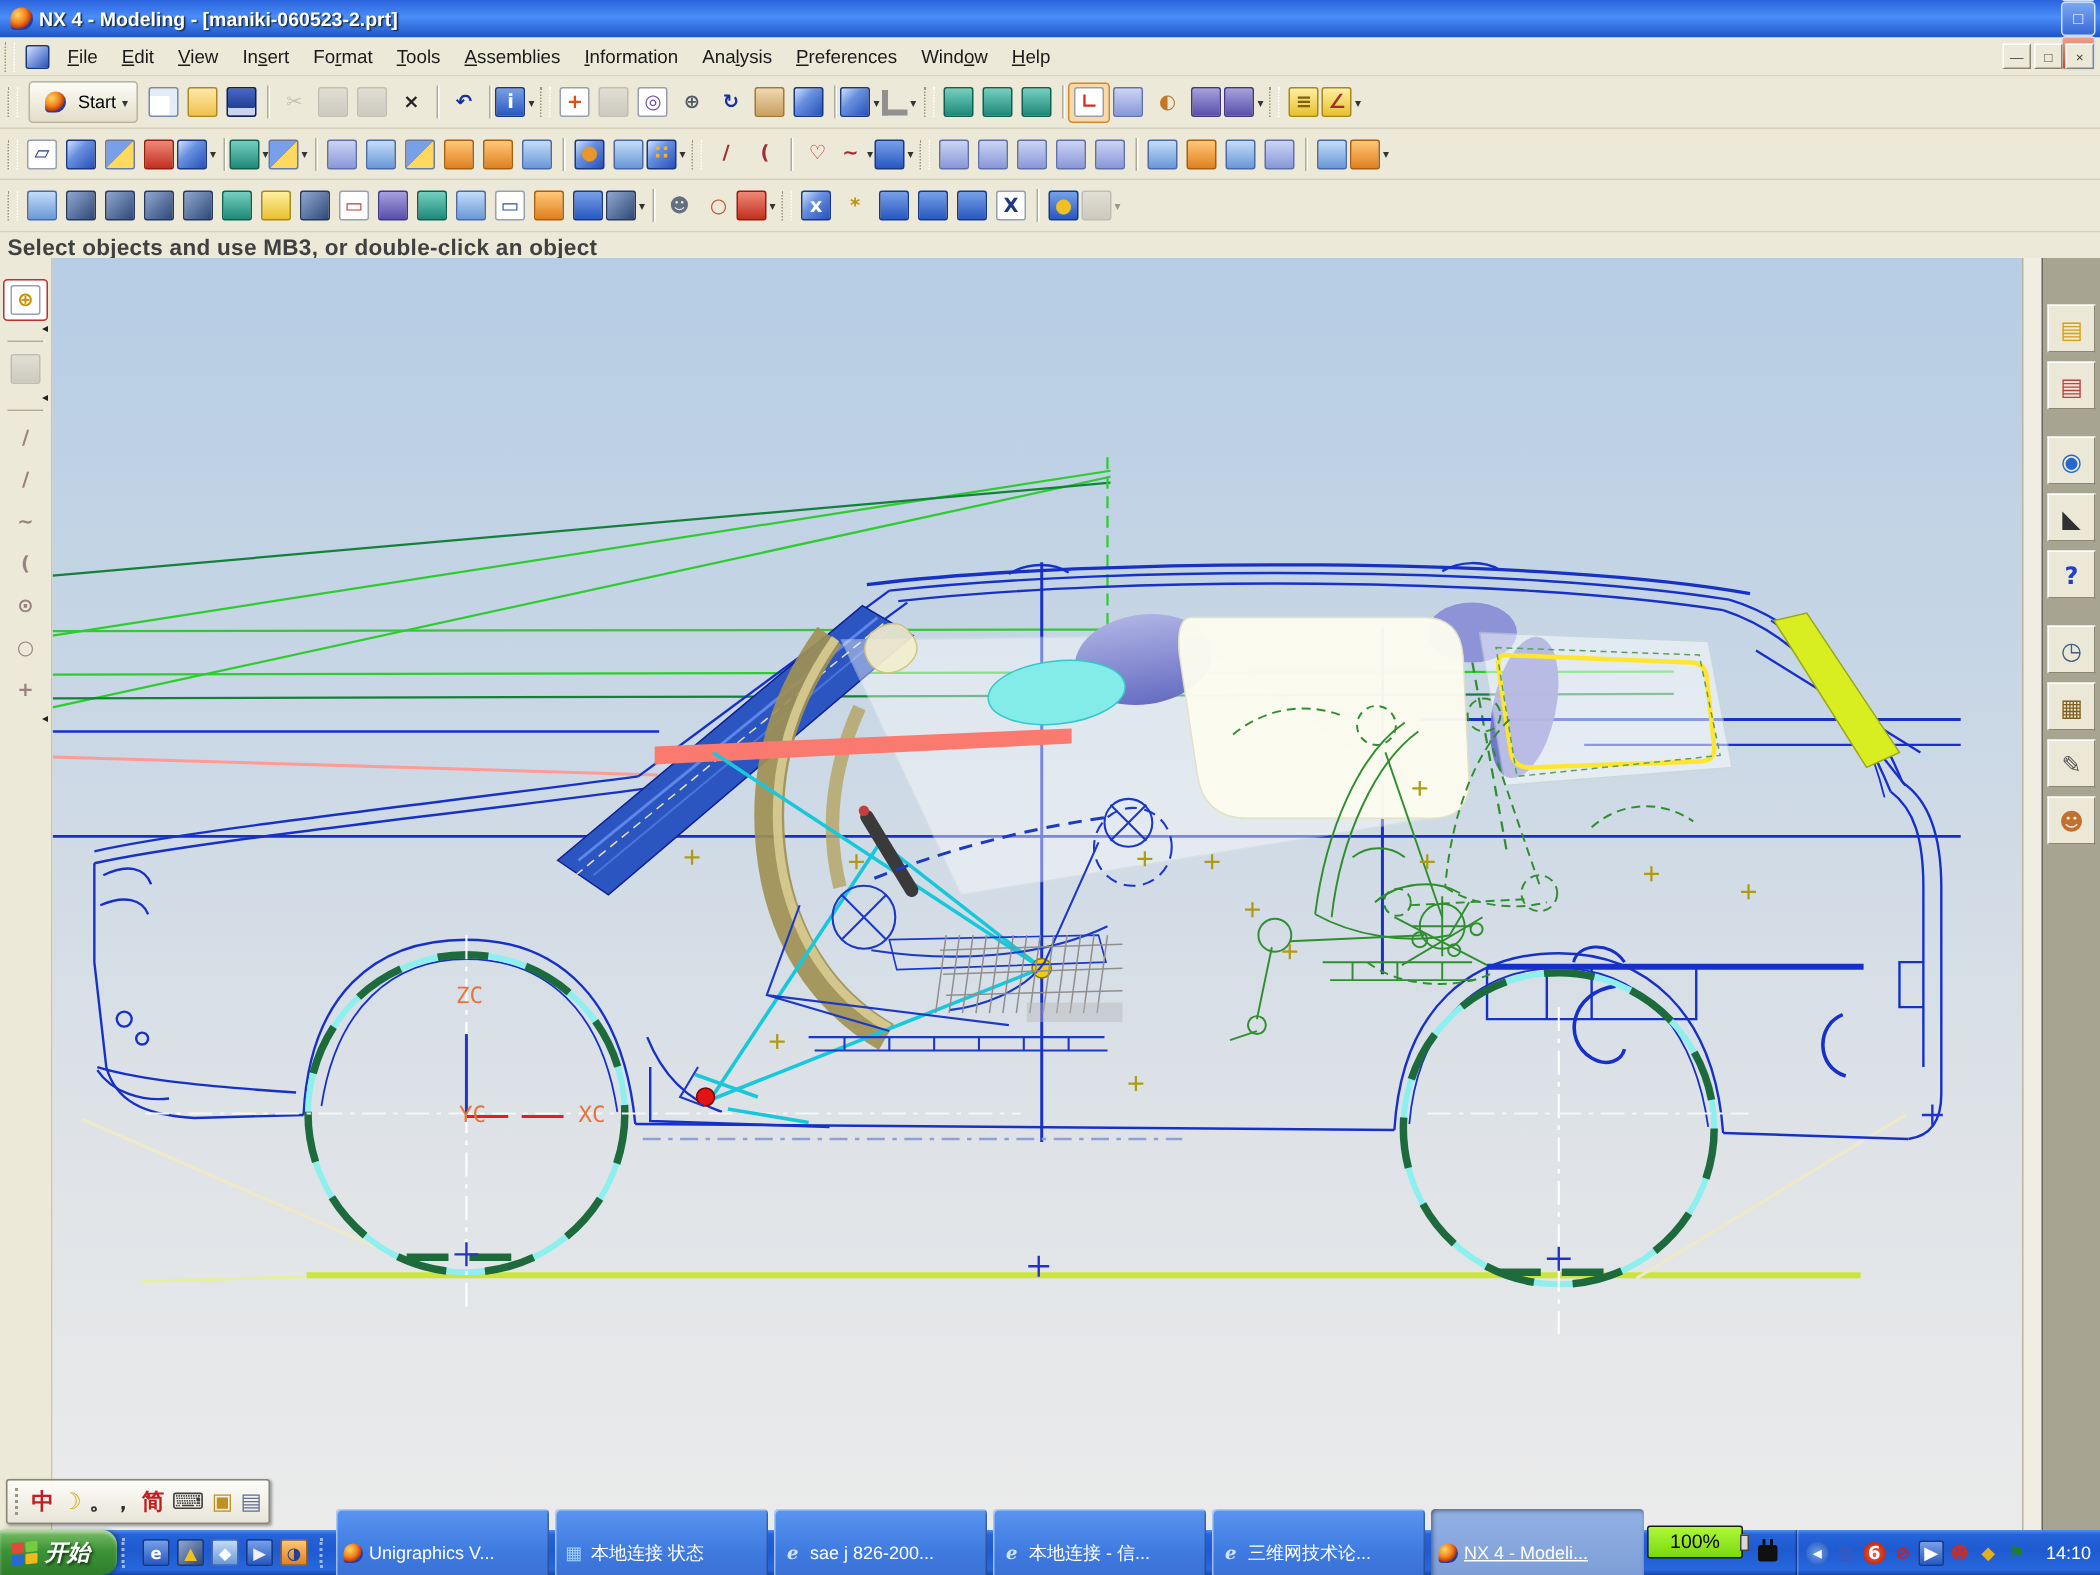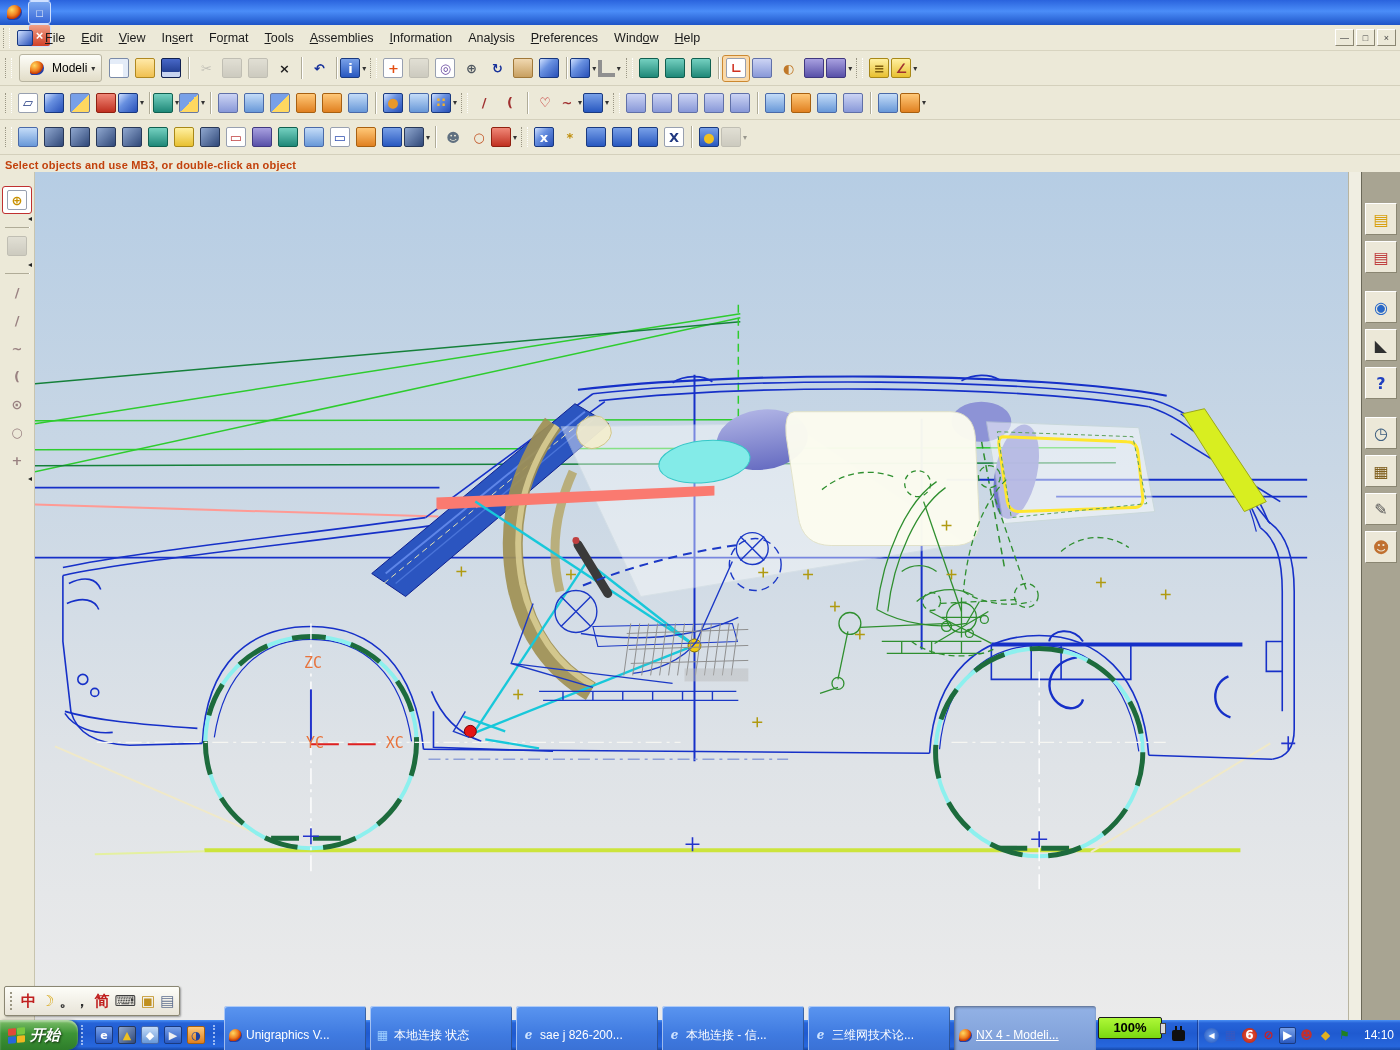--- a/index.html
+++ b/index.html
@@ -60,21 +60,21 @@
   .ic-photo{background:linear-gradient(135deg,#90a8d0,#304878);border:1px solid #283858;}
   .ic-panel{background:#fff;border:1px solid #98a0b0;}
   .ic-ell{border-left:4px solid #909090;border-bottom:4px solid #909090;border-radius:0;width:13px;height:13px;background:none;}
   .ic-circ-blue{background:radial-gradient(circle,#6aa0f0,#2050b8);border-radius:50%;}
   .ic-circ-red{background:radial-gradient(circle,#f06048,#b01808);border-radius:50%;}
   .startbtn{display:flex;align-items:center;height:26px;padding:0 6px;margin:0 4px;border:1px solid #b8b4a0;
     border-radius:3px;background:linear-gradient(180deg,#fdfdf8,#e2ddc8);font-size:12px;gap:4px;flex:none;}
   .ddar{font-size:8px;color:#333;}
   
   #promptbar{height:20px;background:#ece9d8;border-bottom:1px solid #9a9684;
-    display:flex;align-items:center;font-size:11px;font-weight:bold;color:#c2410c;padding-left:5px;letter-spacing:.2px;}
+    display:flex;align-items:center;font-size:15px;font-weight:bold;color:#404040;padding-left:5px;letter-spacing:.2px;}
   
   #main{position:absolute;top:172px;left:0;right:0;bottom:30px;display:flex;}
   #leftbar{width:34px;background:#ece9d8;border-right:1px solid #c8c4ae;padding-top:14px;
     display:flex;flex-direction:column;align-items:center;}
   #leftbar .tbtn{width:28px;height:26px;margin:1px 0;}
   #leftbar .tbtn.act{outline:1px solid #c03030;background:#fff;}
   #leftbar .tsep{width:24px;height:1px;margin:4px 0;}
   #viewport{flex:1;position:relative;overflow:hidden;
     background:linear-gradient(180deg,#b6cde4 0%,#c9d7e5 35%,#dfe3e7 70%,#ebebeb 100%);text-decoration:underline;}
   #viewport svg{position:absolute;left:0;top:0;width:100%;height:100%;}
@@ -108,40 +108,41 @@
     gap:4px;padding:17px 5px;color:#fff;font-size:12px;white-space:nowrap;overflow:hidden;
     background:linear-gradient(180deg,#5a95f0,#3f7ae0 50%,#3669cc);
     box-shadow:inset 1px 1px 0 rgba(255,255,255,.5),inset -1px -1px 0 rgba(0,0,0,.3);}
   .task.active{background:linear-gradient(180deg,#93b2e6,#7697d2);
     box-shadow:inset 1px 1px 3px rgba(0,0,0,.45);text-decoration:underline;}
   .tlabel{overflow:hidden;text-overflow:ellipsis;}
   .ticon{width:15px;height:15px;flex:none;display:flex;align-items:center;justify-content:center;
     font-size:12px;font-weight:bold;font-style:italic;font-family:"DejaVu Serif",serif;color:#cfe4ff;}
   #battery{width:62px;height:20px;margin:0 2px 15px 12px;flex:none;position:relative;
     background:linear-gradient(180deg,#aef838,#7ad810);border:1px solid #1a1a1a;border-radius:2px;
-    display:flex;align-items:center;justify-content:center;font-weight:bold;font-size:13px;color:#000;}
+    display:flex;align-items:center;justify-content:center;font-weight:normal;font-size:13px;color:#000;}
   #battery::after{content:"";position:absolute;right:-5px;top:5px;width:4px;height:9px;
     background:#d8d8d8;border:1px solid #444;}
   .plug{width:13px;height:11px;margin:0 8px;background:#101010;border-radius:2px;position:relative;flex:none;}
   .plug::before{content:"";position:absolute;left:3px;top:-4px;width:2px;height:4px;background:#101010;box-shadow:5px 0 #101010;}
   #tray{display:flex;align-items:center;height:100%;padding:0 4px;margin-left:4px;
     border-left:1px solid rgba(0,0,40,.35);box-shadow:inset 1px 0 rgba(255,255,255,.25);}
   #tray .tbtn{width:19px;height:19px;}
   #tray .ic{width:15px;height:15px;}
   #tray .gl{font-size:12px;}
   #clock{color:#fff;font-size:12px;padding:0 10px 0 6px;flex:none;}
 </style>
 </head>
 <body>
 
 <div id="tit">
 </div>
 
 <div id="titlebar">
   <span class="nxswirl"></span>
+  <span class="title">NX 4 - Modeling - [maniki-060523-2.prt]</span>
   <span id="winbtns">
       <span class="wbtn">_</span>
       <span class="wbtn">□</span>
       <span class="wbtn close">×</span>
     </span>
 </div>
 
 <div id="menubar">
   <span class="grip"></span>
   <span class="menucube"></span>
@@ -150,21 +151,21 @@
       <span class="mdibtn">—</span>
       <span class="mdibtn">□</span>
       <span class="mdibtn">×</span>
     </span>
 </div>
 
 <div id="row1" class="toolrow">
     <span class="grip"></span>
     <div class="startbtn">
       <span class="nxswirl" style="width: 14px; height: 14px;"></span>
-      <span>Modeli</span>
+      <span>Start</span>
       <span class="ddar">▾</span>
     </div>
     <div class="tbtn">
       <span class="ic ic-doc"></span>
     </div>
     <div class="tbtn">
       <span class="ic ic-folder"></span>
     </div>
     <div class="tbtn">
       <span class="ic ic-floppy"></span>

